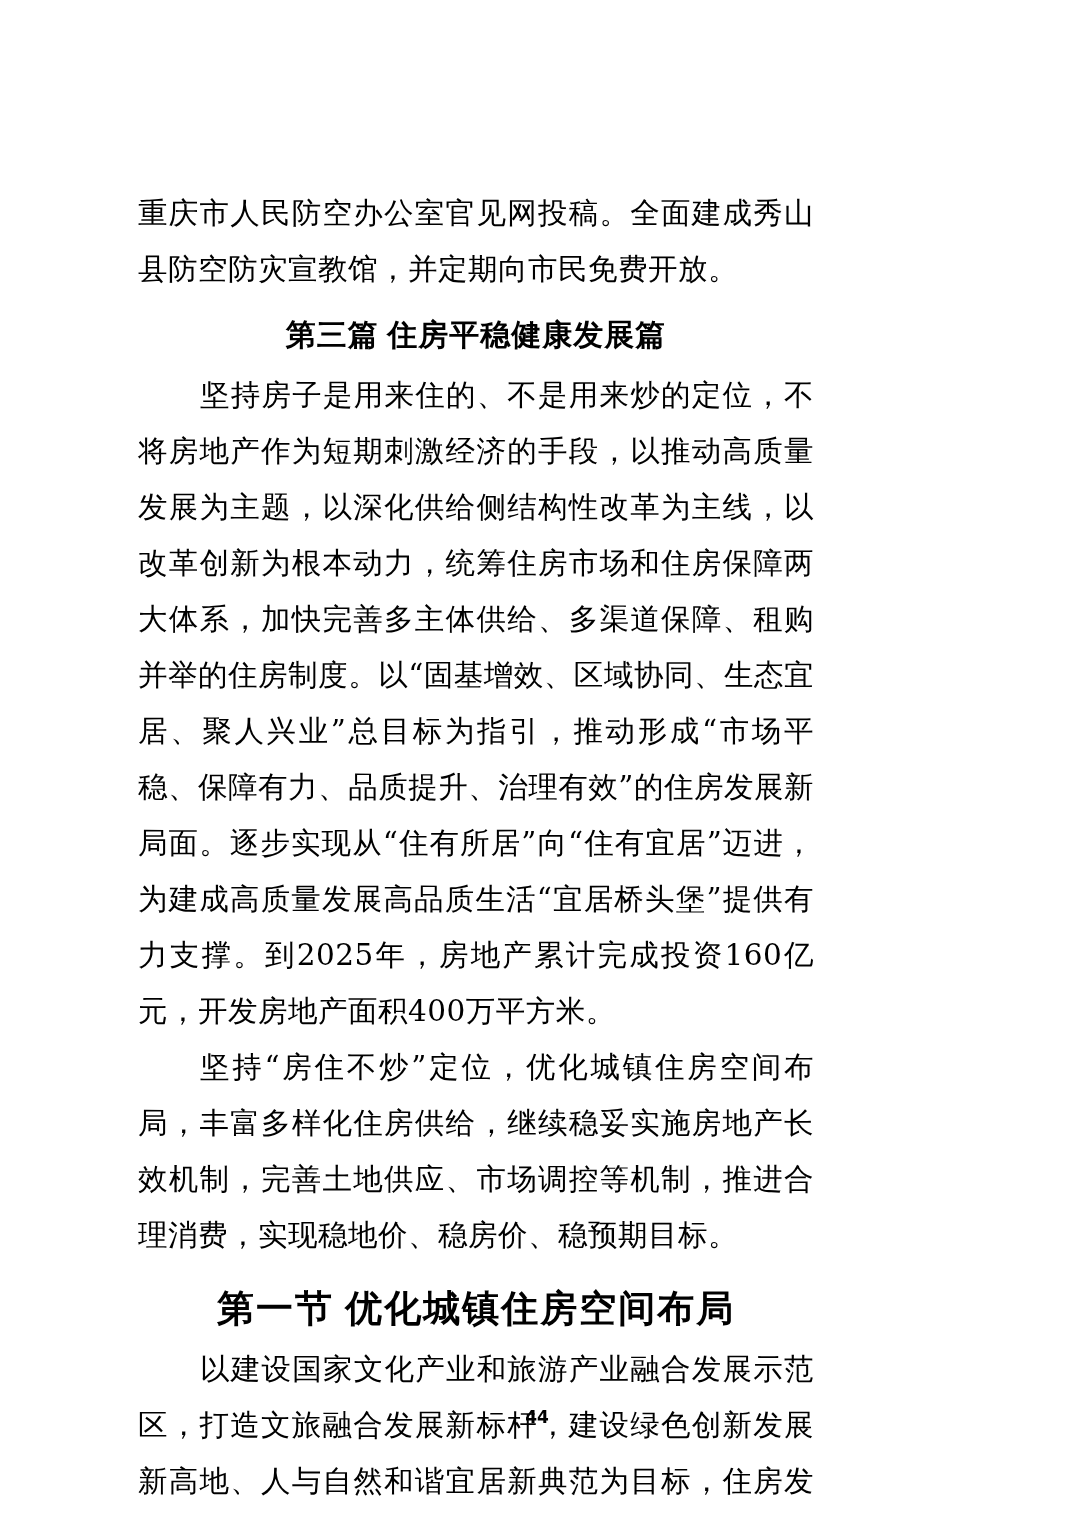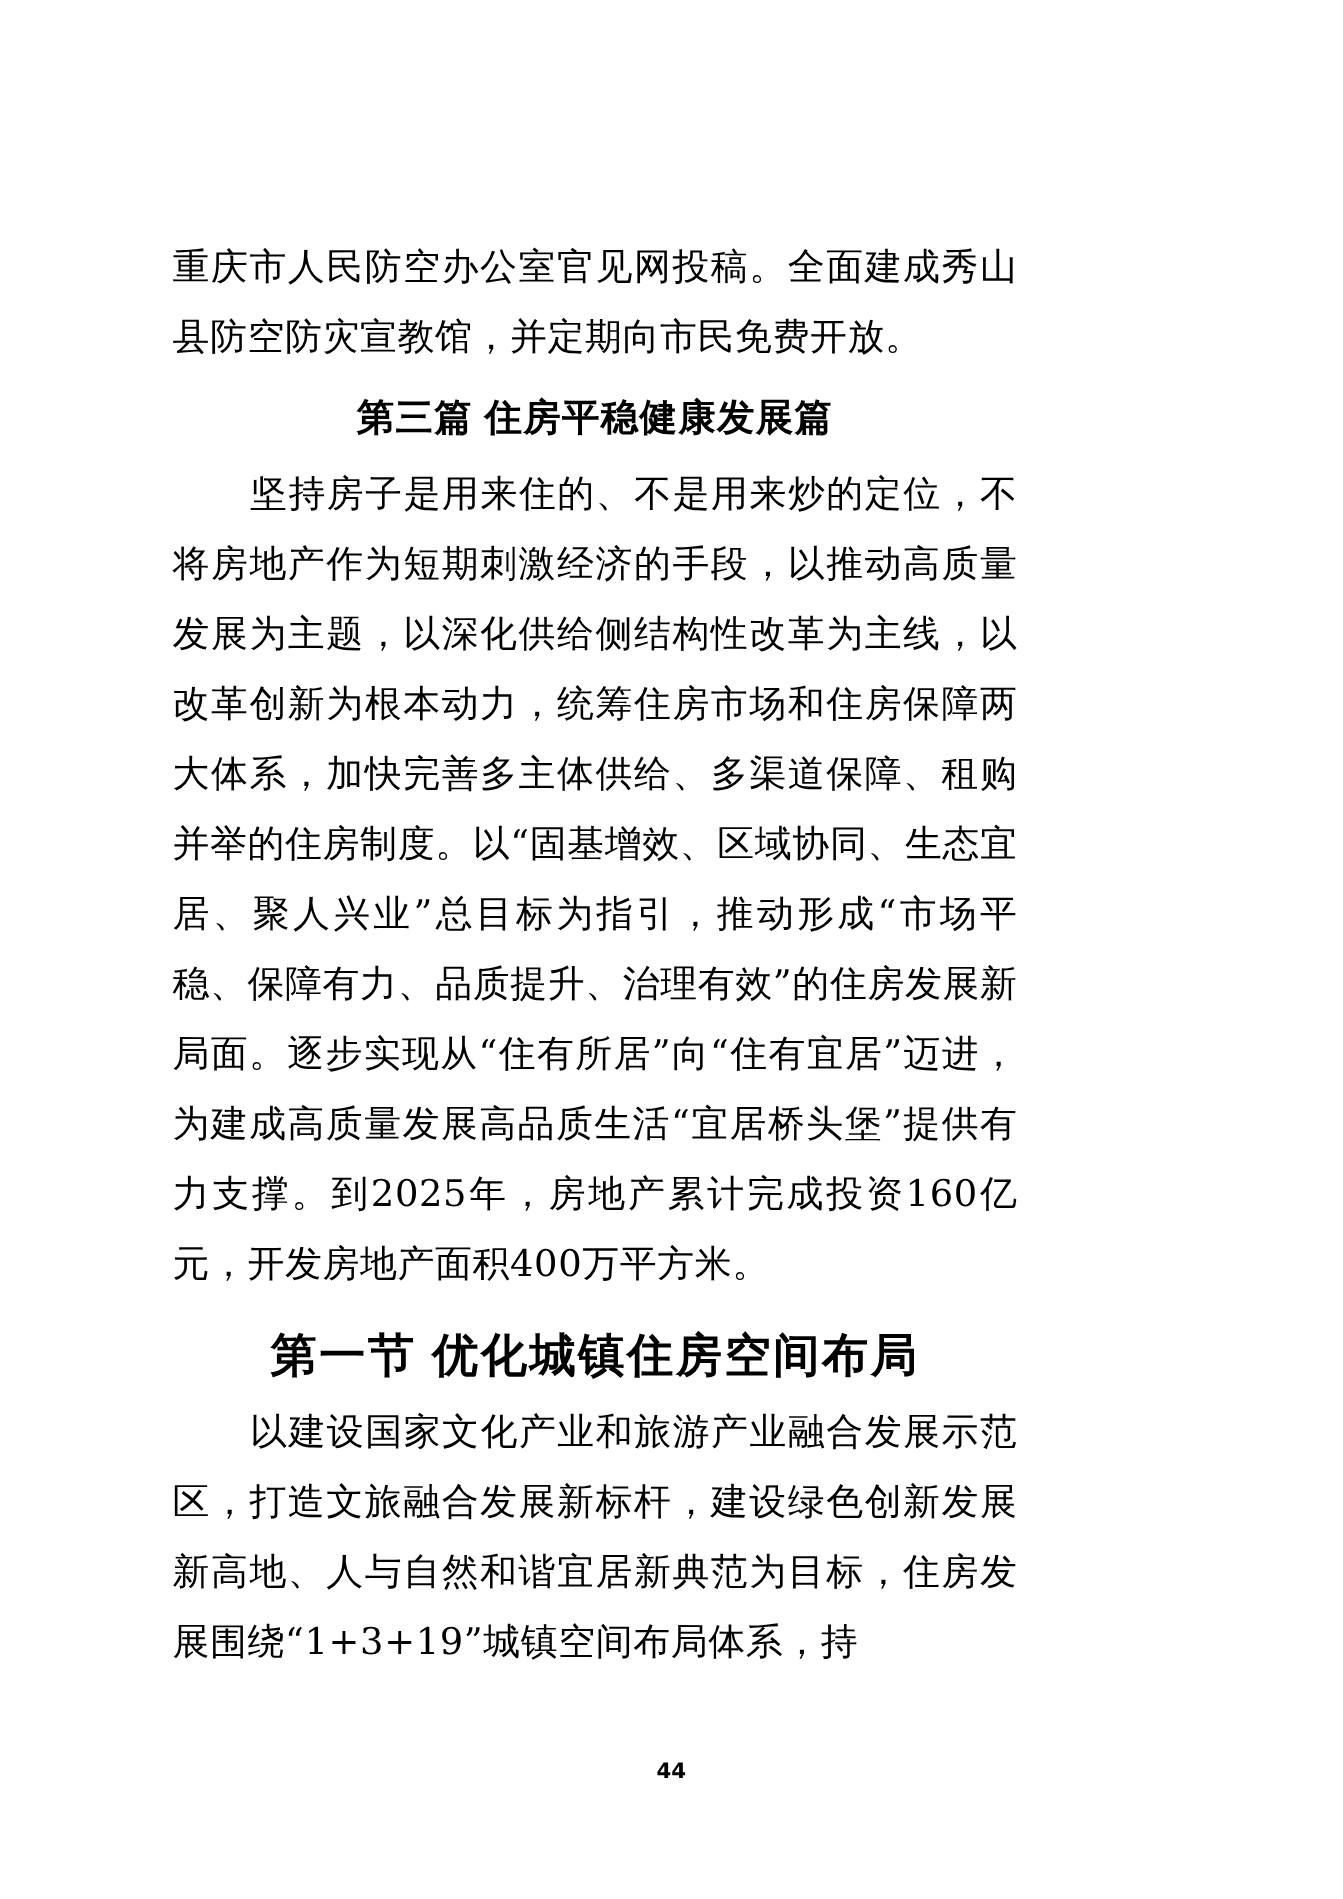--- a/index.html
+++ b/index.html
@@ -35,21 +35,21 @@
   .para.indent {
     text-indent: 62px;
   }
   .heading {
     font-size: 30px;
     line-height: 56px;
     text-align: center;
     font-weight: bold;
     letter-spacing: 1px;
     margin: 0;
-    font-family: Liberation Sans, sans-serif;
+    font-family: Liberation Serif, serif;
   }
   .heading.part {
     margin-top: 10px;
     margin-bottom: 4px;
   }
   .heading.chapter {
     margin-top: 14px;
     margin-bottom: 4px;
     font-size: 29px;
   }
@@ -75,20 +75,21 @@
 
 <div class="page">
 
   <p class="para">重庆市人民防空办公室官见网投稿。全面建成秀山县防空防灾宣教馆，并定期向市民免费开放。</p>
 
   <h2 class="heading part">第三篇 住房平稳健康发展篇</h2>
 
   <p class="para indent">坚持房子是用来住的、不是用来炒的定位，不将房地产作为短期刺激经济的手段，以推动高质量发展为主题，以深化供给侧结构性改革为主线，以改革创新为根本动力，统筹住房市场和住房保障两大体系，加快完善多主体供给、多渠道保障、租购并举的住房制度。以“固基增效、区域协同、生态宜居、聚人兴业”总目标为指引，推动形成“市场平稳、保障有力、品质提升、治理有效”的住房发展新局面。逐步实现从“住有所居”向“住有宜居”迈进，为建成高质量发展高品质生活“宜居桥头堡”提供有力支撑。到2025年，房地产累计完成投资160亿元，开发房地产面积400万平方米。</p>
 
 
+  <p class="para indent">坚持“房住不炒”定位，优化城镇住房空间布局，丰富多样化住房供给，继续稳妥实施房地产长效机制，完善土地供应、市场调控等机制，推进合理消费，实现稳地价、稳房价、稳预期目标。</p>
 
   <h3 class="heading section">第一节 优化城镇住房空间布局</h3>
 
   <p class="para indent">以建设国家文化产业和旅游产业融合发展示范区，打造文旅融合发展新标杆，建设绿色创新发展新高地、人与自然和谐宜居新典范为目标，住房发展围绕“1+3+19”城镇空间布局体系，持</p>
 
 </div>
 
 <div class="page-number">44</div>
 
 </body></html>

